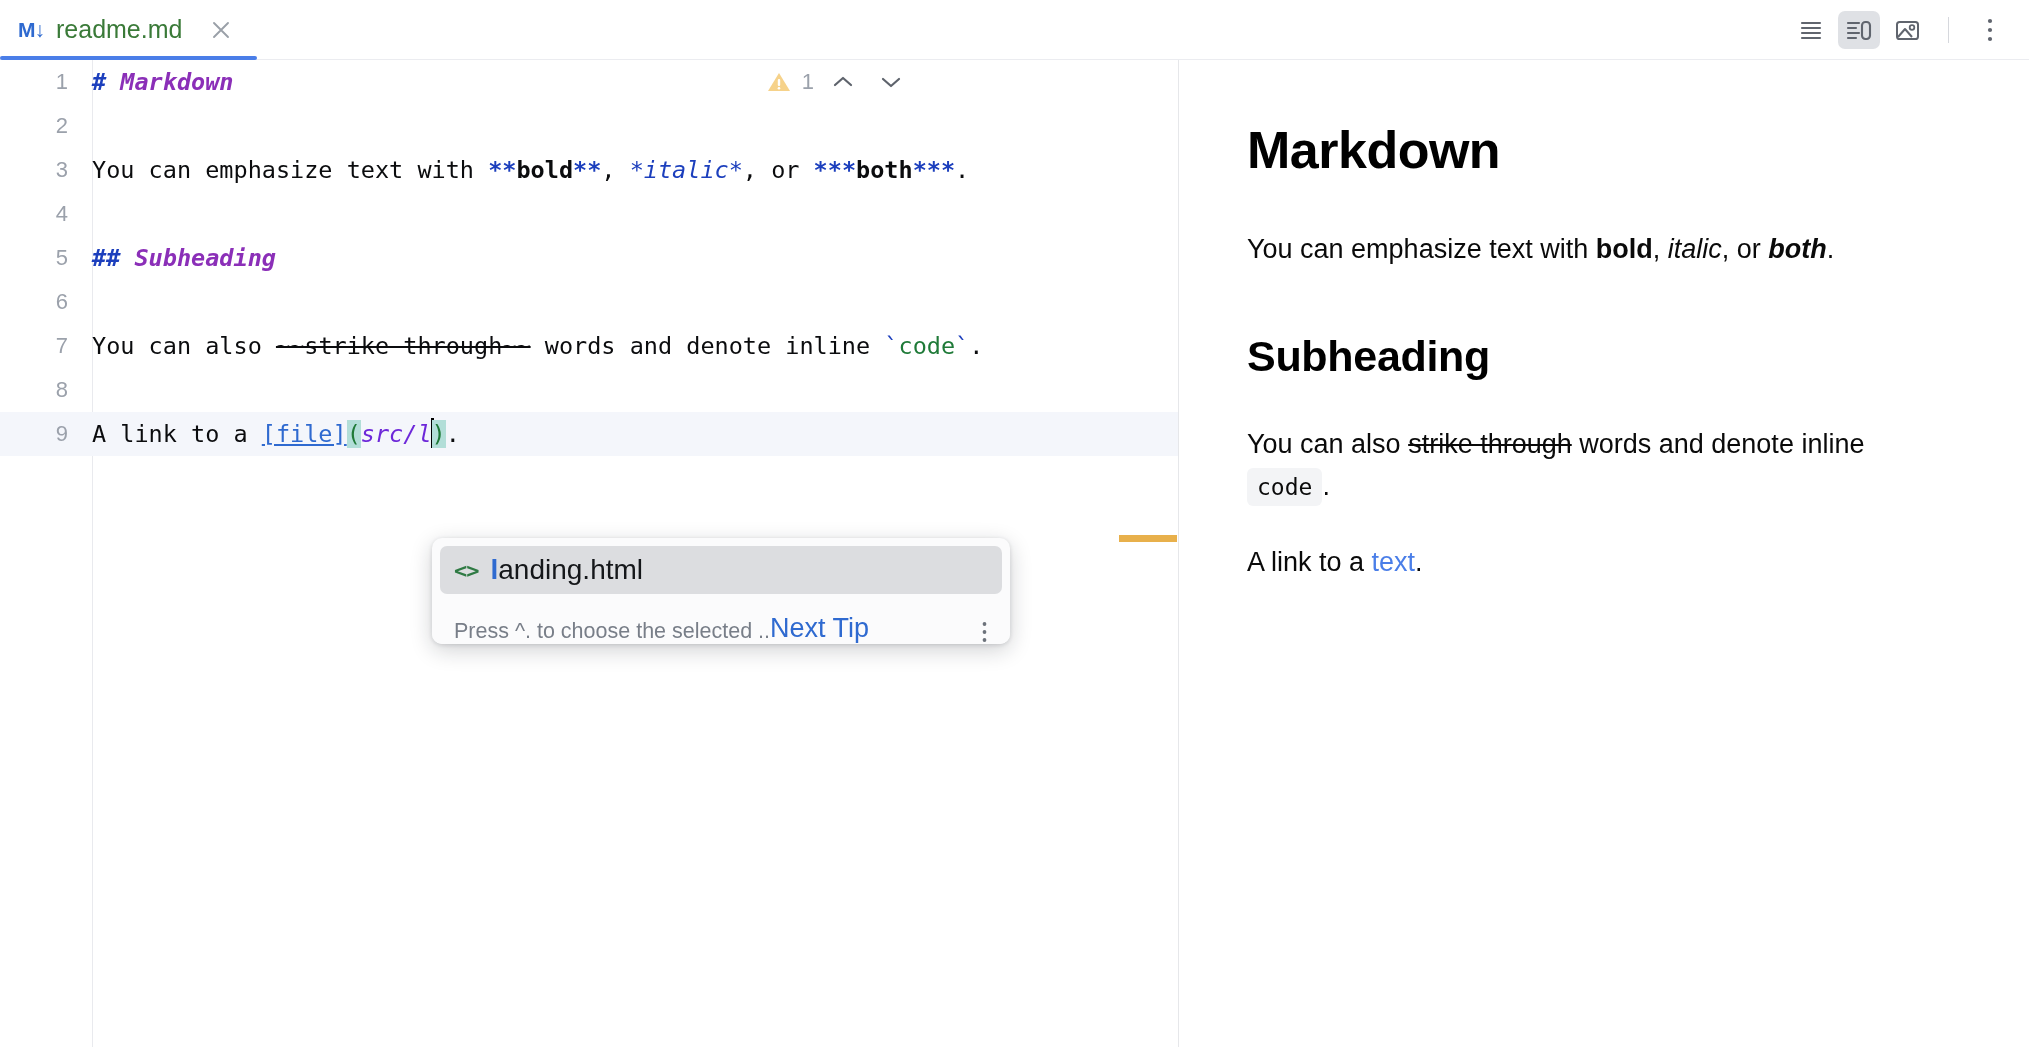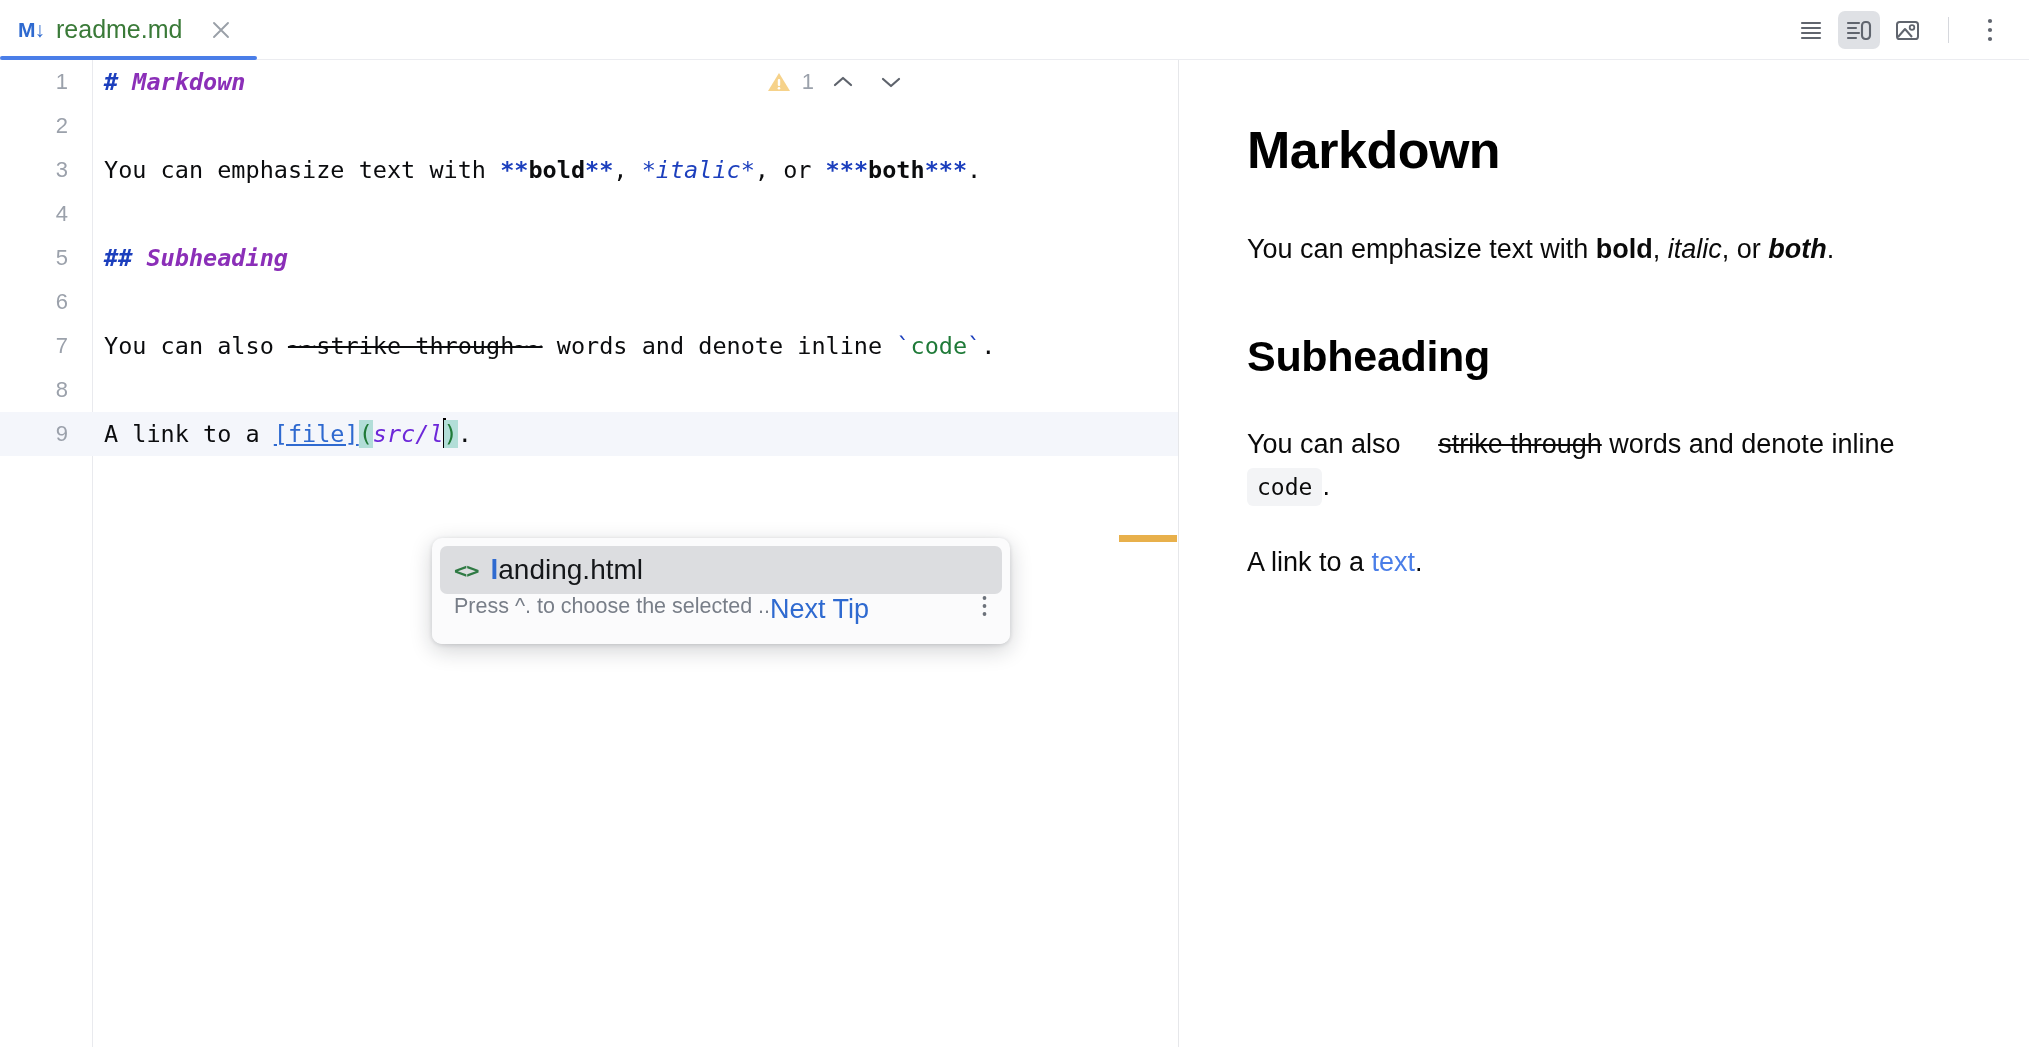--- a/index.html
+++ b/index.html
@@ -120,21 +120,21 @@
     font-family: "Liberation Sans", sans-serif;
     user-select: none;
   }
   .gutter-sep {
     position: absolute;
     left: 92px; top: 0;
     width: 1px; height: 987px;
     background: #e9eaee;
   }
   .code {
-    padding-left: 12px;
+    padding-left: 0;
     white-space: pre;
     color: #0b0c0e;
   }
 
   
   .t-hash   { color: #1c3fbd; font-style: italic; font-weight: bold;}
   .t-head   { color: #8b2fb8; font-style: italic; font-weight: bold;}
   .t-mark   { color: #1c3fbd; font-weight: bold; }
   .t-markit { color: #1c3fbd; }
   .t-bold   { color: #0b0c0e; font-weight: bold; }
@@ -214,21 +214,21 @@
   }
   .pop-text {
     font-family: Liberation Sans, sans-serif;
     font-size: 28px;
     color: #15171a;
     white-space: pre;
   }
   .pop-match { color: #2f6ad0; font-weight: bold; }
   .popup-foot {
     display: flex;
-    align-items: flex-start;
+    align-items: flex-end;
     height: 50px;
     padding: 0 22px 0 22px;
     background: #fbfbfc;
   }
   .foot-text {
     font-family: "Liberation Sans", sans-serif;
     font-size: 21.5px;
     color: #787e88;
     white-space: pre;
   }
@@ -272,21 +272,21 @@
   .pv-p {
     font-size: 27px;
     color: #0a0a0a;
     line-height: 1.55;
     max-width: 680px;
   }
   .pv-p + .pv-p { margin-top: 26px; }
   .pv-b { font-weight: bold; }
   .pv-i { font-style: italic; }
   .pv-bi { font-weight: bold; font-style: italic; }
-  .pv-s { text-decoration: line-through; margin-left: 30px; }
+  .pv-s { text-decoration: line-through; }
   .pv-code {
     font-family: "DejaVu Sans Mono", "Liberation Mono", monospace;
     font-size: 23px;
     background: #f3f4f6;
     border-radius: 6px;
     padding: 6px 10px;
   }
   .pv-link { color: #4a7ee8; }
 </style>
 </head>

